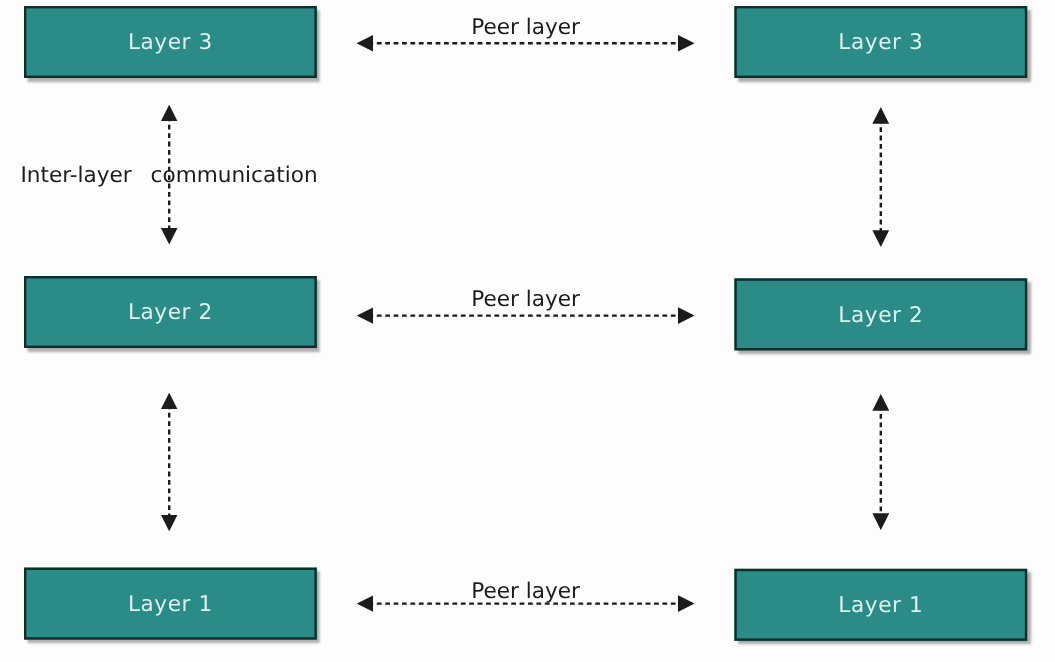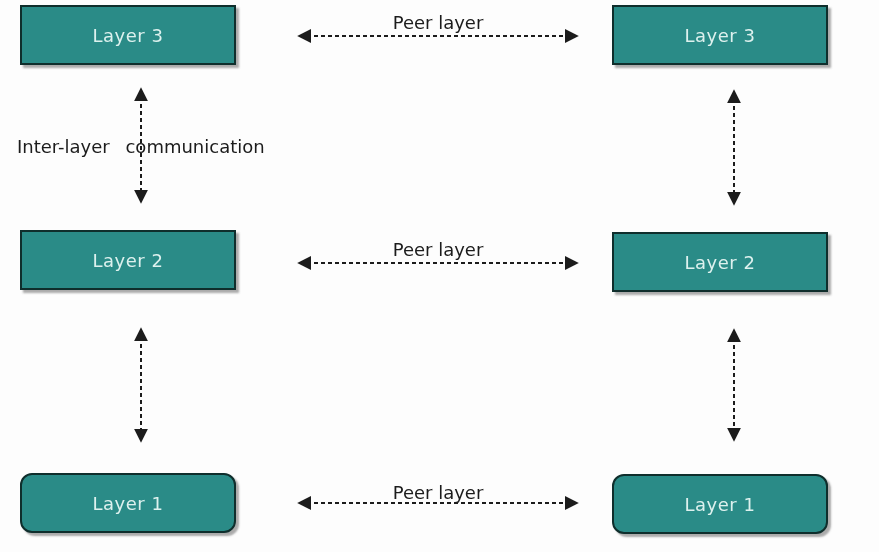--- a/index.html
+++ b/index.html
@@ -20,33 +20,33 @@
     position: relative;
     width: 879px; height: 552px;
     background: var(--background);
   }
   .arrow-layer {
     position: absolute; left: 0; top: 0;
     width: 879px; height: 552px;
   }
   .layer-box {
     position: absolute;
-    width: 216px; height: 60px;
+    width: 244px; height: 60px;
     background: var(--box-fill);
     border: 2px solid var(--box-border);
     box-shadow: 3px 3px 2px rgba(70, 70, 70, 0.45);
     display: flex; align-items: center; justify-content: center;
     color: var(--box-text);
     font-size: 18px; letter-spacing: 0.5px;
   }
   .box-l { left: 20px; }
   .box-r { left: 612px; }
   .row-top { top: 5px; }
   .row-mid { top: 230px; }
-  .row-bot { top: 474px; border-radius: 12px; }
+  .row-bot { top: 474px; }
   .peer-label {
     position: absolute;
     left: 438px; transform: translateX(-50%);
     color: var(--label-text);
     font-size: 18px;
     white-space: nowrap;
   }
   .peer-top { top: 12px; }
   .peer-mid { top: 239px; }
   .peer-bot { top: 482px; }

